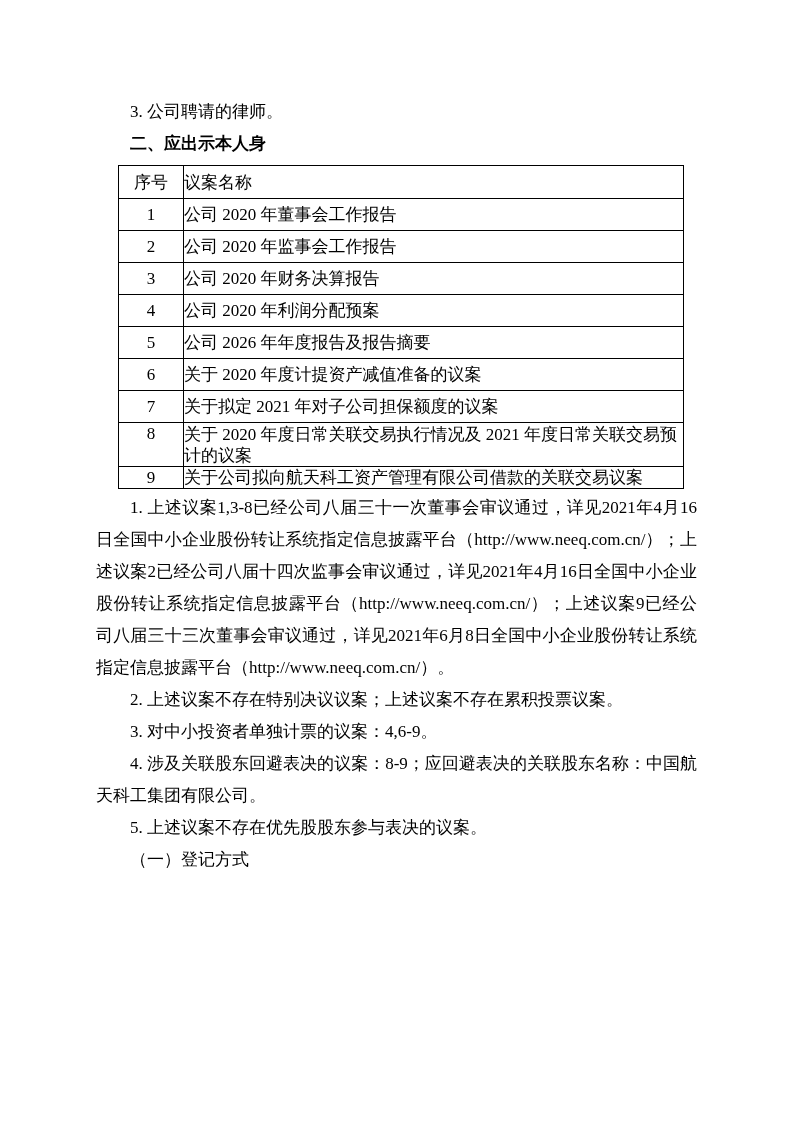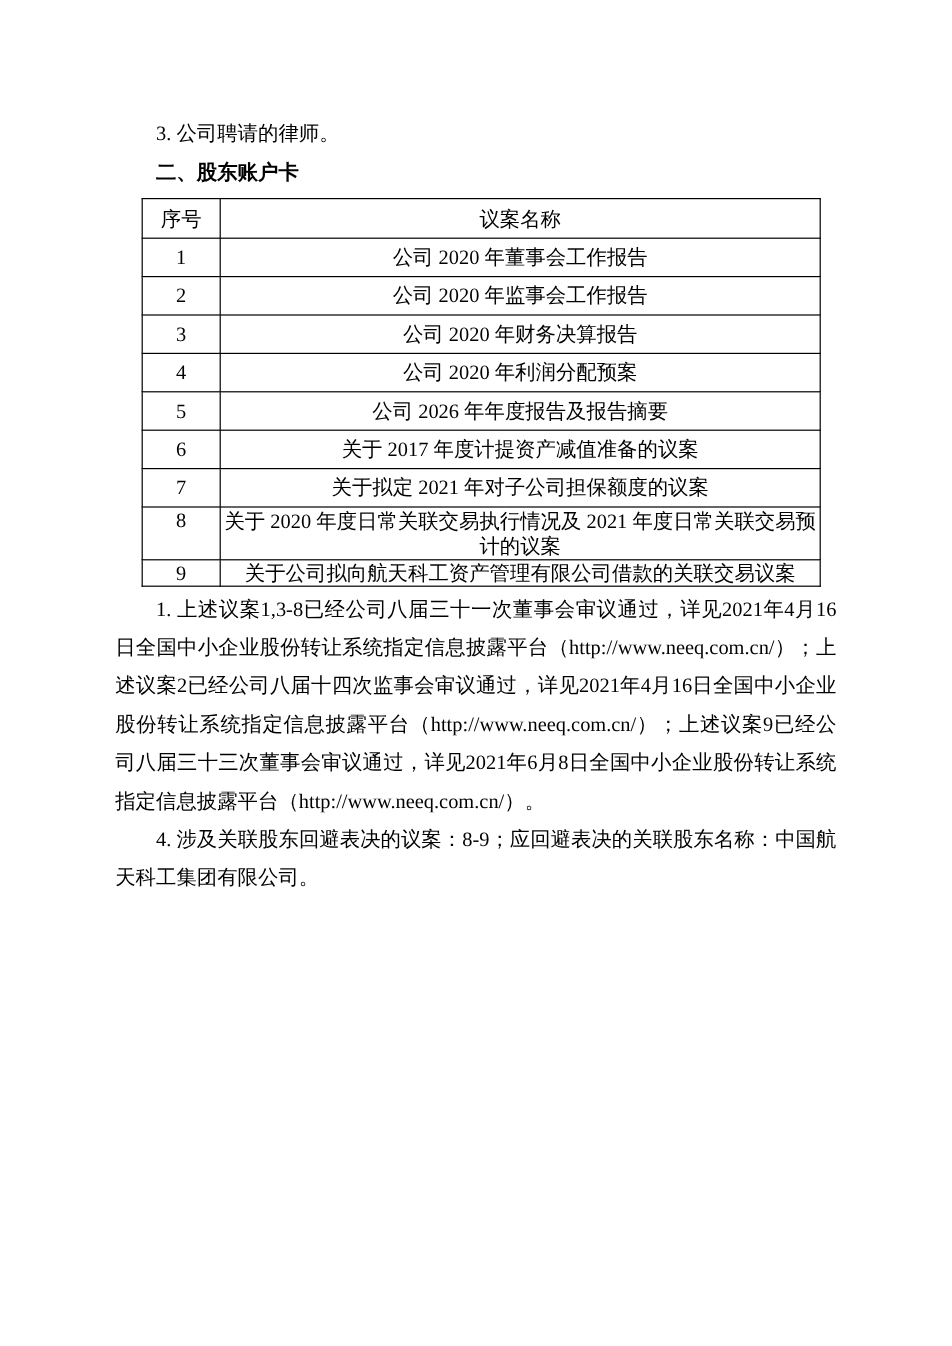--- a/index.html
+++ b/index.html
@@ -45,38 +45,38 @@
     border: 1px solid #000000;
     line-height: 21px;
     padding: 0;
     vertical-align: middle;
   }
   td.col-no {
     width: 64px;
     text-align: center;
   }
   td.col-name {
-    text-align: center;
+    text-align: left;
     padding-left: 12px;
     padding-right: 8px;
   }
   tr.hdr-row    { height: 33px; }
   tr.std-row    { height: 32px; }
   tr.tall-row   { height: 44px; }
   tr.short-row  { height: 22px; }
   td.hdr-name   { padding-left: 0; }
 </style>
 </head>
 <body>
 
 <div class="page">
 
   <p class="indent">3. 公司聘请的律师。</p>
 
-  <p class="hei">二、股东账户卡</p>
+  <p class="hei">二、应出示本人身</p>
 
   <table class="proposals">
     <tbody>
       <tr class="hdr-row">
         <td class="col-no">序号</td>
         <td class="col-name hdr-name">议案名称</td>
       </tr>
       <tr class="std-row">
         <td class="col-no">1</td>
         <td class="col-name">公司 2020 年董事会工作报告</td>
@@ -92,34 +92,38 @@
       <tr class="std-row">
         <td class="col-no">4</td>
         <td class="col-name">公司 2020 年利润分配预案</td>
       </tr>
       <tr class="std-row">
         <td class="col-no">5</td>
         <td class="col-name">公司 2026 年年度报告及报告摘要</td>
       </tr>
       <tr class="std-row">
         <td class="col-no">6</td>
-        <td class="col-name">关于 2017 年度计提资产减值准备的议案</td>
+        <td class="col-name">关于 2020 年度计提资产减值准备的议案</td>
       </tr>
       <tr class="std-row">
         <td class="col-no">7</td>
         <td class="col-name">关于拟定 2021 年对子公司担保额度的议案</td>
       </tr>
       <tr class="tall-row">
         <td class="col-no" style="vertical-align:top;">8</td>
         <td class="col-name">关于 2020 年度日常关联交易执行情况及 2021 年度日常关联交易预计的议案</td>
       </tr>
       <tr class="short-row">
         <td class="col-no">9</td>
         <td class="col-name">关于公司拟向航天科工资产管理有限公司借款的关联交易议案</td>
       </tr>
     </tbody>
   </table>
 
   <p class="indent">1. 上述议案1,3-8已经公司八届三十一次董事会审议通过，详见2021年4月16日全国中小企业股份转让系统指定信息披露平台（http://www.neeq.com.cn/）；上述议案2已经公司八届十四次监事会审议通过，详见2021年4月16日全国中小企业股份转让系统指定信息披露平台（http://www.neeq.com.cn/）；上述议案9已经公司八届三十三次董事会审议通过，详见2021年6月8日全国中小企业股份转让系统指定信息披露平台（http://www.neeq.com.cn/）。</p>
+  <p class="indent">2. 上述议案不存在特别决议议案；上述议案不存在累积投票议案。</p>
+  <p class="indent">3. 对中小投资者单独计票的议案：4,6-9。</p>
   <p class="indent">4. 涉及关联股东回避表决的议案：8-9；应回避表决的关联股东名称：中国航天科工集团有限公司。</p>
+  <p class="indent">5. 上述议案不存在优先股股东参与表决的议案。</p>
 
+  <p class="indent">（一）登记方式</p>
 
 </div>
 
 </body></html>

